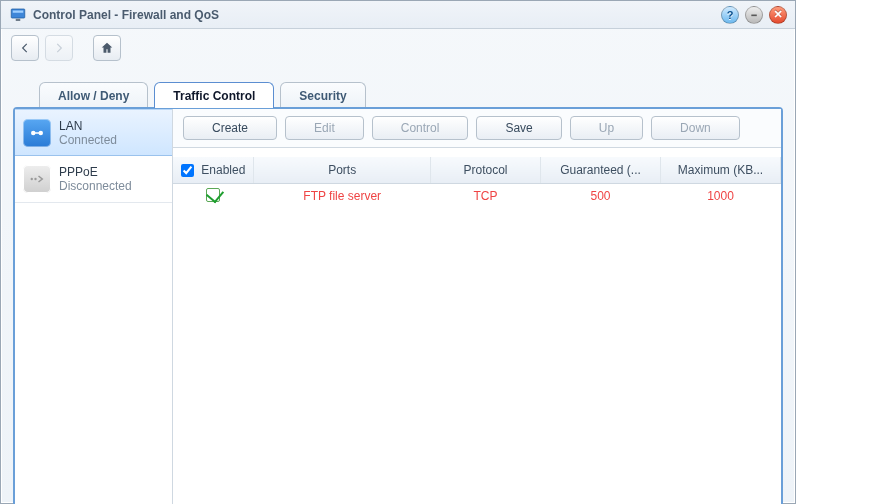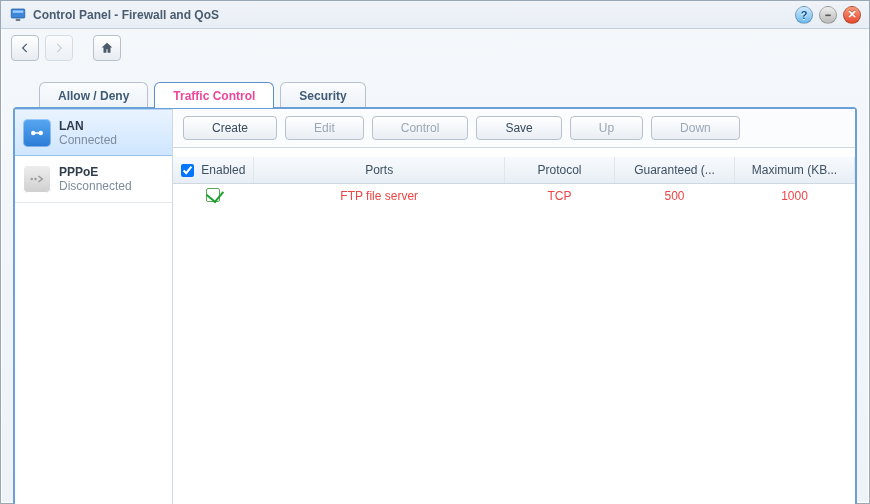--- a/index.html
+++ b/index.html
@@ -1,17 +1,17 @@
 <!DOCTYPE html>
 <html><head>
   <meta charset="utf-8">
   <style>
     *{box-sizing:border-box;margin:0;padding:0;font-family:"Segoe UI",Arial,sans-serif;font-size:12px;}
     body{background:#fff;width:870px;height:504px;overflow:hidden;}
-    .window{width:870px;height:504px;border:1px solid #9aa7b5;background:linear-gradient(#f5f8fb,#eef3f8);box-shadow:inset 0 0 0 1px #fff;}
+    .window{width:796px;height:504px;border:1px solid #9aa7b5;background:linear-gradient(#f5f8fb,#eef3f8);box-shadow:inset 0 0 0 1px #fff;}
 
     
     .titlebar{display:flex;align-items:center;height:28px;padding:0 8px;background:linear-gradient(#f0f4f9,#e8eef5);border-bottom:1px solid #c6d0da;}
     .titlebar .app-icon{width:18px;height:18px;margin-right:6px;flex:none;}
     .titlebar .title{font-weight:bold;color:#4a5b6e;}
     .titlebar .spacer{flex:1;}
     .title-btn{width:18px;height:18px;border-radius:50%;margin-left:6px;border:1px solid rgba(0,0,0,.25);position:relative;cursor:pointer;}
     .title-btn.help{background:linear-gradient(#cfeaff,#6db9ef);}
     .title-btn.min{background:linear-gradient(#eee,#b9b9b9);}
     .title-btn.close{background:linear-gradient(#ff9a7a,#e44a2f);}
@@ -26,35 +26,35 @@
     .nav-btn.disabled{opacity:.5;cursor:default;}
     .nav-btn svg{width:14px;height:14px;}
     .nav-gap{width:8px;}
 
     
     .content{position:relative;margin:14px 12px 12px 12px;height:430px;}
 
     
     .tabs{display:flex;gap:0;align-items:flex-end;height:26px;padding-left:26px;}
     .tab{height:26px;padding:0 18px;display:flex;align-items:center;border:1px solid #b6c1cc;border-bottom:none;border-radius:6px 6px 0 0;background:linear-gradient(#fafcfe,#eef3f8);color:#3f5a75;margin-right:6px;cursor:pointer;position:relative;top:1px;font-weight:bold;}
-    .tab.active{background:#fff;color:#ec4899;font-weight:bold;border-color:#5b8ed1;z-index:3;}
+    .tab.active{background:#fff;color:#0f172a;font-weight:bold;border-color:#5b8ed1;z-index:3;}
     .tab:not(.active){z-index:1;}
 
     
     .pane{position:relative;height:404px;border:2px solid #6a9fd8;border-radius:4px;background:#fff;z-index:2;display:flex;}
 
     
     .sidebar{width:158px;border-right:1px solid #cfd8e1;background:#fff;}
     .side-item{display:flex;align-items:center;height:47px;padding:6px 8px;border-bottom:1px solid #e3e8ee;cursor:pointer;}
     .side-item.selected{background:linear-gradient(#e9f3ff,#cfe6ff);border-top:1px solid #b7d6f7;border-bottom:1px solid #9ac2ed;}
     .side-icon{width:28px;height:28px;border-radius:5px;margin-right:8px;flex:none;display:flex;align-items:center;justify-content:center;}
     .side-icon.lan{background:linear-gradient(#58a7f2,#2a7bd6);box-shadow:inset 0 0 0 1px rgba(255,255,255,.4);}
     .side-icon.pppoe{background:linear-gradient(#eee,#cfcfcf);box-shadow:inset 0 0 0 1px #fff;}
     .side-text{line-height:14px;}
-    .side-title{font-weight:bold;color:#2e3c4c;}
+    .side-title{font-weight:normal;color:#2e3c4c;}
     .side-sub{color:#7e8c9b;}
     .side-icon svg{width:18px;height:18px;}
 
     
     .panel{flex:1;display:flex;flex-direction:column;}
     .toolbar{display:flex;gap:8px;padding:7px 10px;border-bottom:1px solid #cfd8e1;background:#fafcfe;}
     .btn{height:24px;padding:0 28px;border:1px solid #b6c1cc;border-radius:4px;background:linear-gradient(#fff,#e9eef4);color:#374a5d;cursor:pointer;display:flex;align-items:center;}
     .btn.disabled{color:#9aa7b5;cursor:default;}
 
     

